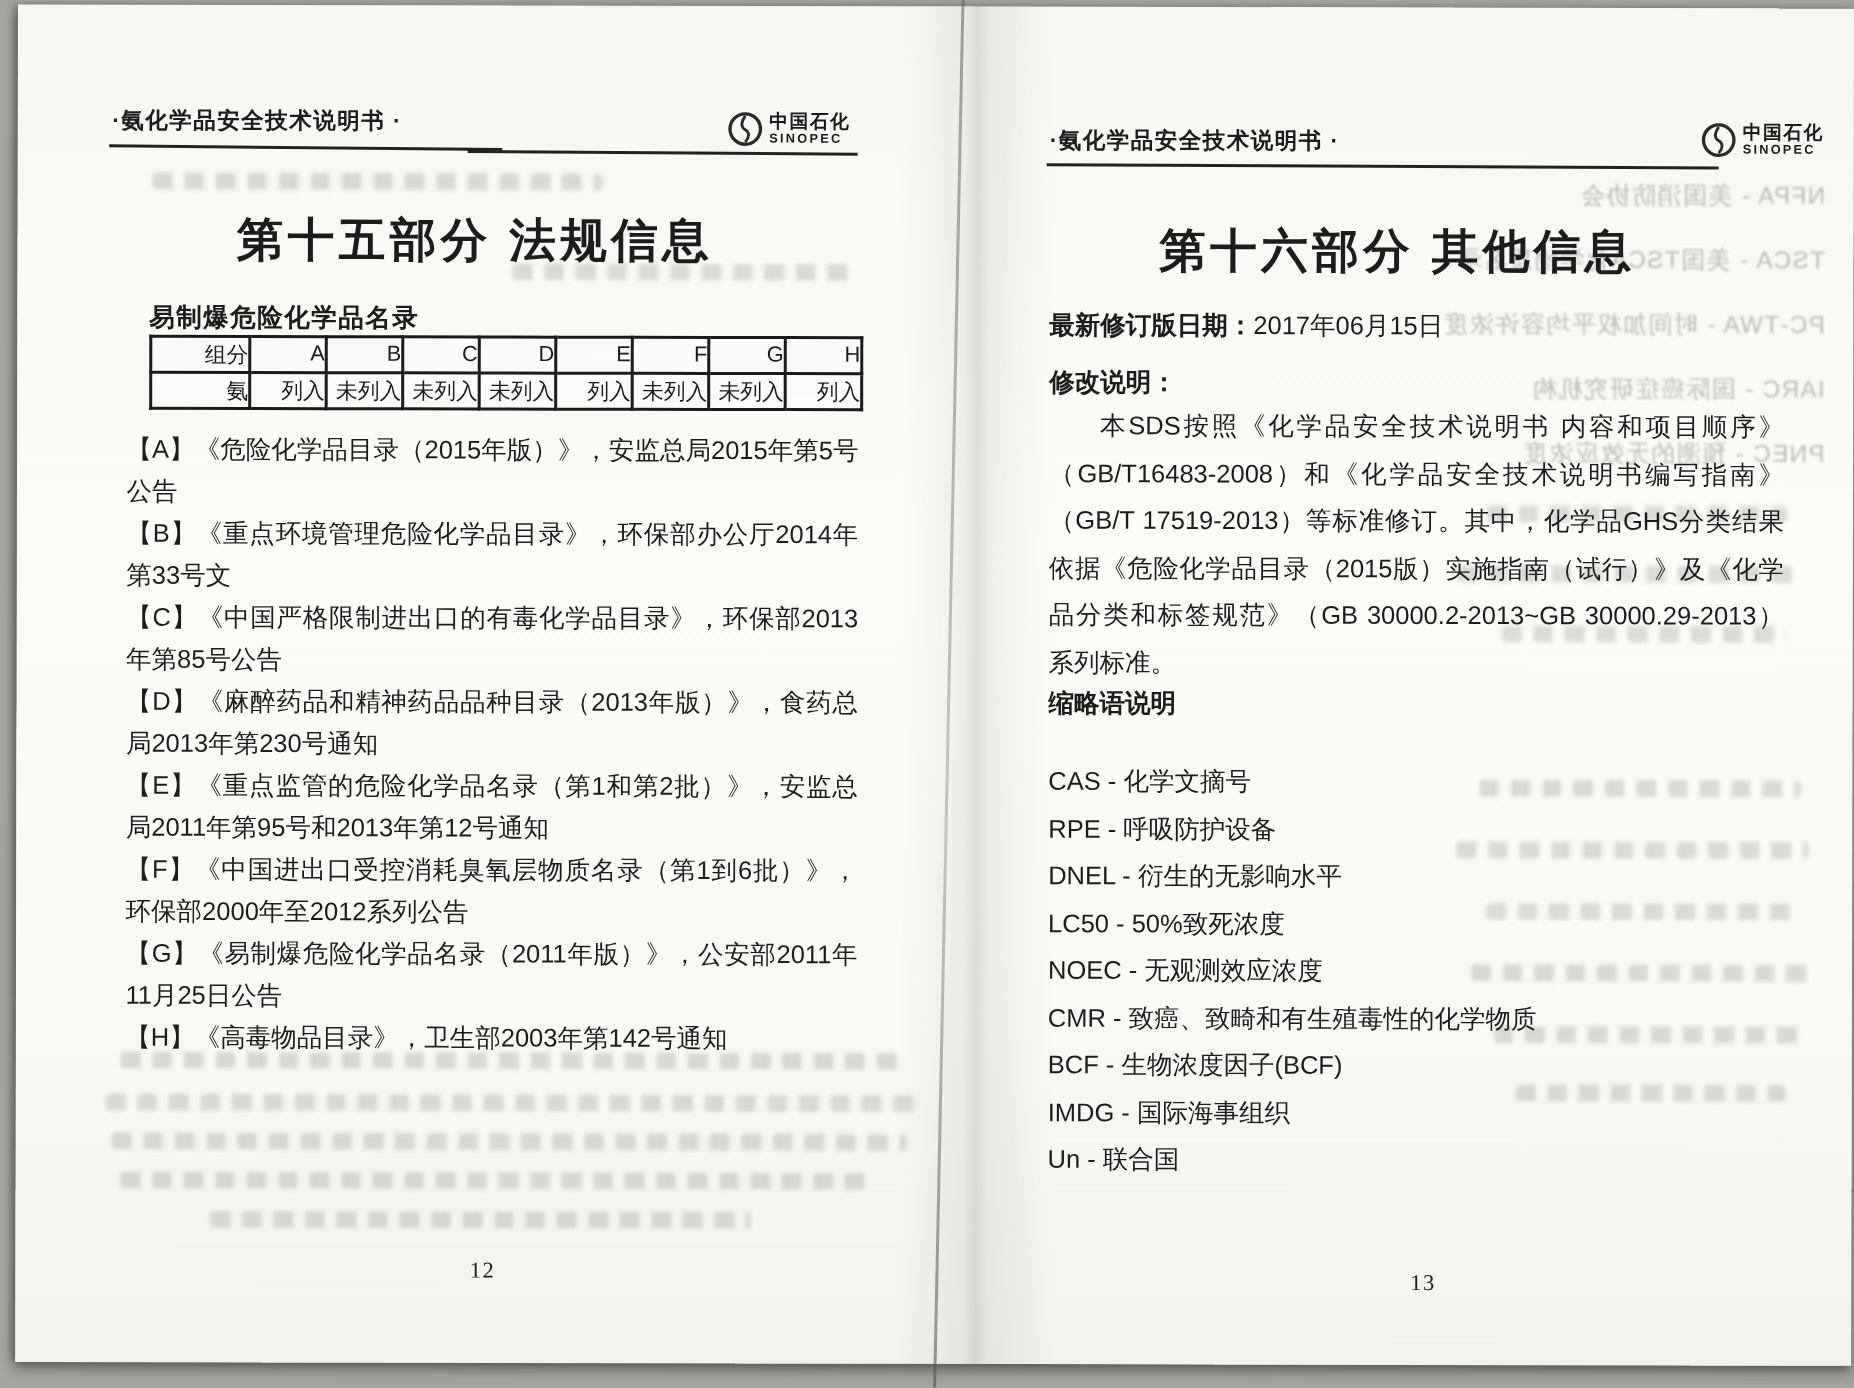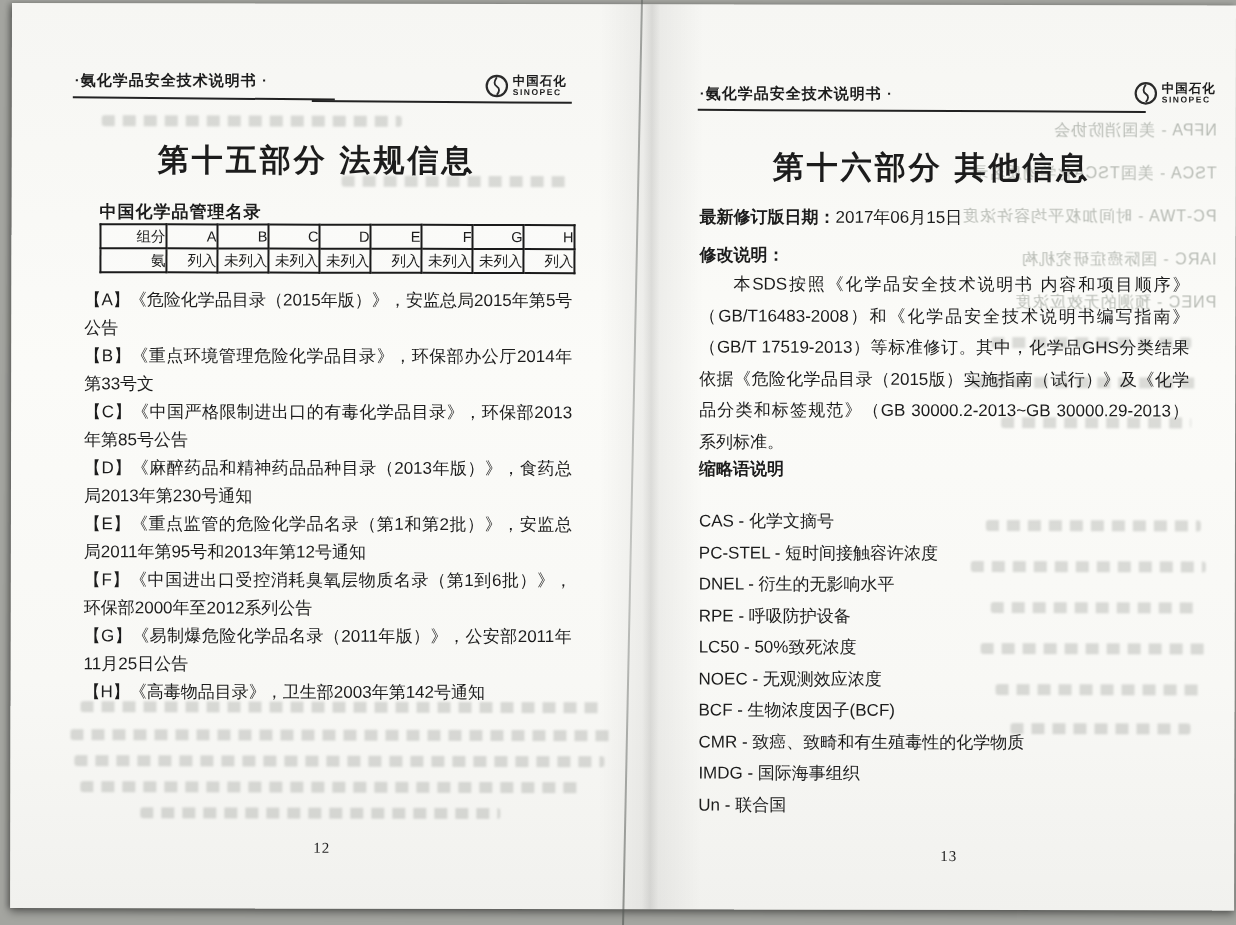--- a/index.html
+++ b/index.html
@@ -93,21 +93,21 @@
         <path d="M13 3.5 C10 8 9.5 11.5 13 13.5 C16.5 15.5 16 19 13 22.5" fill="none" stroke="#2a2a2a" stroke-width="2"></path>
       </svg>
       <div class="logo-text">
         <div class="logo-cn">中国石化</div>
         <div class="logo-en">SINOPEC</div>
       </div>
     </div>
 
     <div class="section-title" style="left:58px;top:136px;width:494px;">第十五部分 法规信息</div>
 
-    <div class="caption" style="left:88px;top:197px;">中国化学品管理名录</div>
+    <div class="caption" style="left:88px;top:197px;">易制爆危险化学品名录</div>
 
     <table class="cat-table" style="left:88px;top:220px;">
       <tbody>
           <tr>
         <th class="c0">组分</th>
         <th class="c">A</th>
         <th class="c">B</th>
         <th class="c">C</th>
         <th class="c">D</th>
         <th class="c">E</th>
@@ -181,26 +181,25 @@
     </div>
 
     <div class="body-line b" style="left:58px;top:239px;">修改说明：</div>
 
     <div class="para" style="left:58px;top:264px;width:490px;">本SDS按照《化学品安全技术说明书 内容和项目顺序》（GB/T16483-2008）和《化学品安全技术说明书编写指南》（GB/T 17519-2013）等标准修订。其中，化学品GHS分类结果依据《危险化学品目录（2015版）实施指南（试行）》及《化学品分类和标签规范》（GB 30000.2-2013~GB 30000.29-2013）系列标准。</div>
 
     <div class="body-line b" style="left:58px;top:453px;">缩略语说明</div>
 
     <div class="abbr-list" style="left:58px;top:484px;width:490px;margin-top:17px;">
       <div>CAS - 化学文摘号</div>
-      <div>PC-STEL - 短时间接触容许浓度</div>
+      <div>RPE - 呼吸防护设备</div>
       <div>DNEL - 衍生的无影响水平</div>
-      <div>RPE - 呼吸防护设备</div>
       <div>LC50 -  50%致死浓度</div>
       <div>NOEC - 无观测效应浓度</div>
+      <div>CMR - 致癌、致畸和有生殖毒性的化学物质</div>
       <div>BCF - 生物浓度因子(BCF)</div>
-      <div>CMR - 致癌、致畸和有生殖毒性的化学物质</div>
       <div>IMDG - 国际海事组织</div>
       <div>Un - 联合国</div>
     </div>
 
     <div class="pageno" style="left:300px;top:843px;">13</div>
   </section>
 </div>
 
 </body></html>

